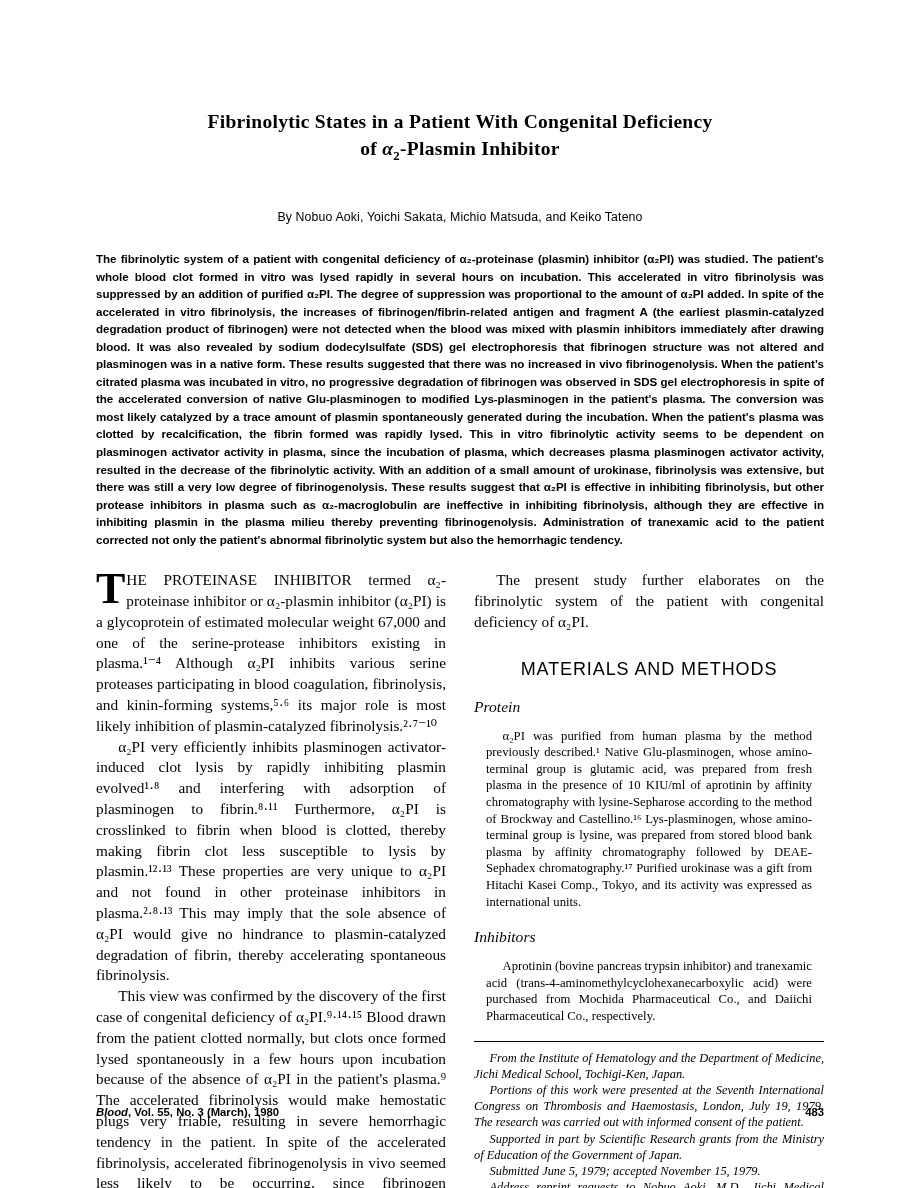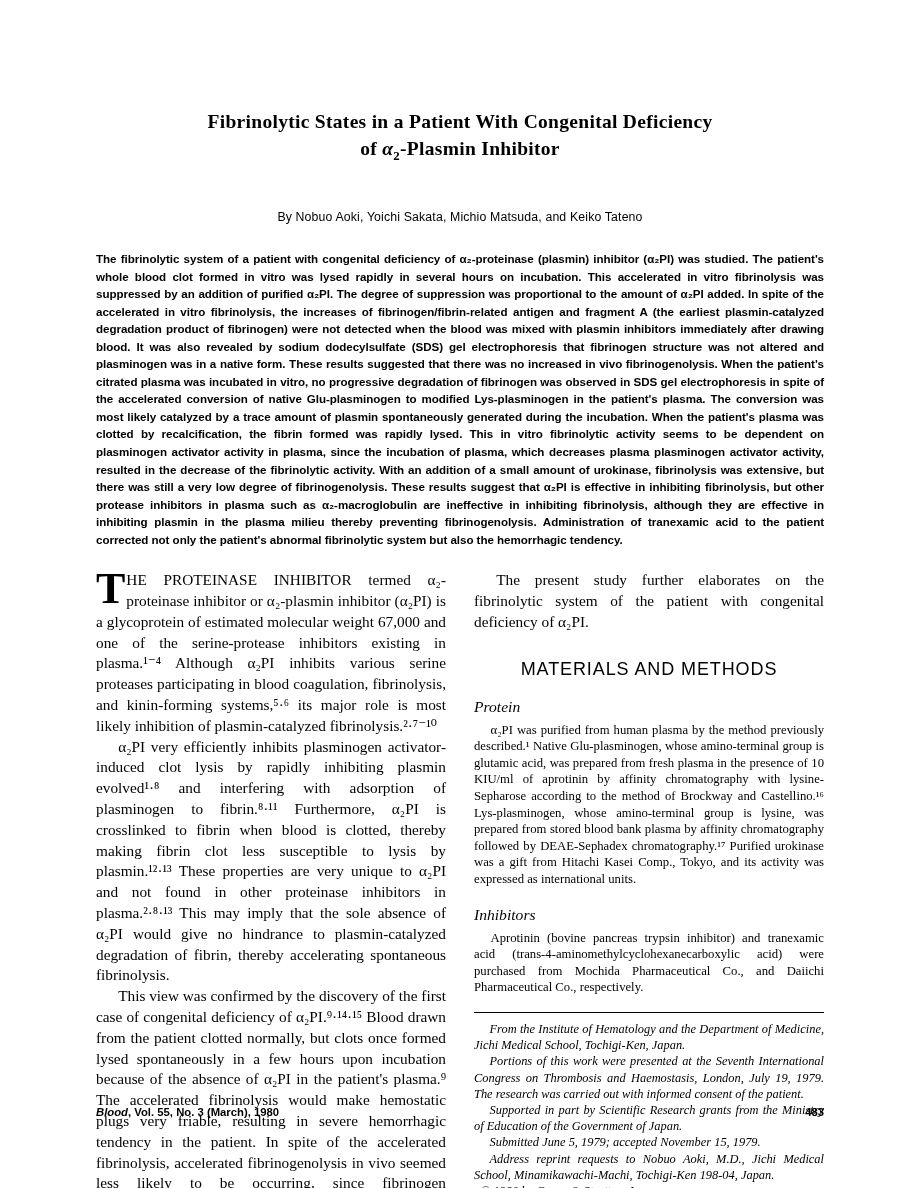--- a/index.html
+++ b/index.html
@@ -115,21 +115,21 @@
     margin: 18px 0 6px 0;
   }
   .small-body {
     font-family: "Liberation Serif", "DejaVu Serif", serif;
     font-size: 12.7px;
     line-height: 16.6px;
     text-align: justify;
     text-justify: inter-word;
   }
   .small-body p {
-    margin: 0;
+    margin: 12px;
     text-indent: 1.3em;
   }
 
   
   .footnote-rule {
     border: none;
     border-top: 1px solid #000;
     margin: 16px 0 8px 0;
     width: 100%;
   }

